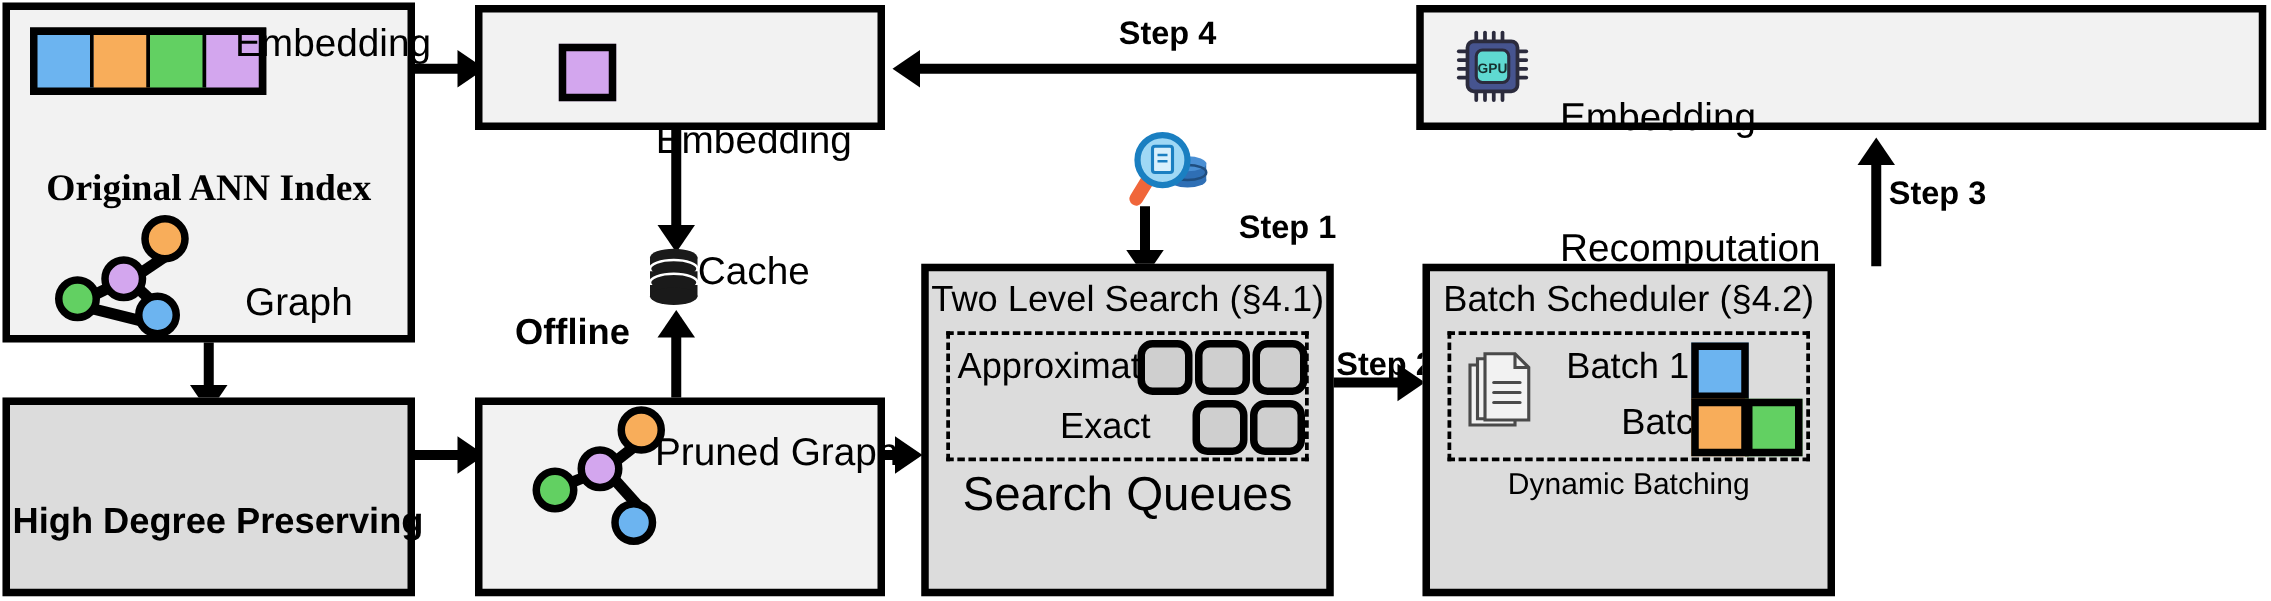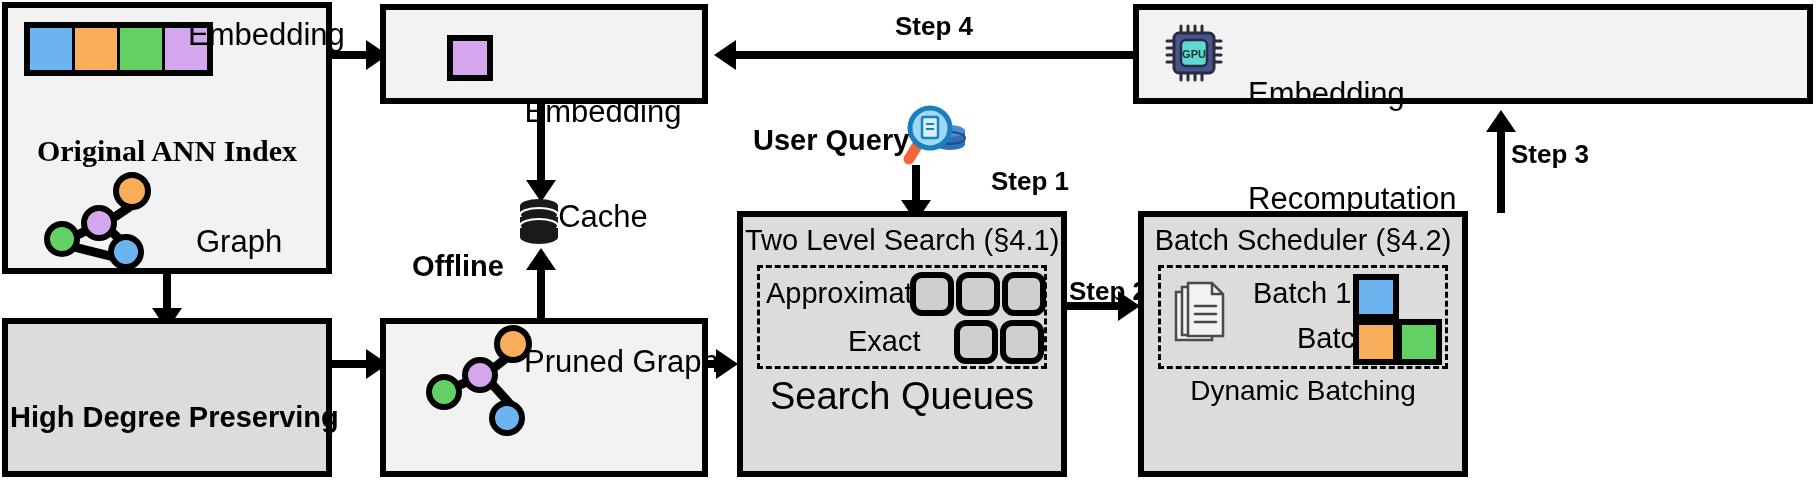--- a/index.html
+++ b/index.html
@@ -132,21 +132,20 @@
   </div>
 
   <div class="hline" style="left:736px;top:51px;width:398px;"></div>
   <div class="arrowL" style="left:714px;top:40px;"></div>
   <div class="lbl bold" style="left:895px;top:12px;font-size:26px;">Step 4</div>
 
   <div class="vline" style="left:1497px;top:130px;height:83px;"></div>
   <div class="arrowU" style="left:1486px;top:110px;"></div>
   <div class="lbl bold" style="left:1511px;top:140px;font-size:26px;">Step 3</div>
 
-  <div class="lbl bold" style="left:753px;top:124px;font-size:29px;">User Query</div>
 
   <svg style="position:absolute;left:898px;top:104px;" width="72" height="66" viewBox="0 0 72 66">
     <g>
       <ellipse cx="52" cy="40" rx="15" ry="6" fill="#2f6fb5"></ellipse>
       <rect x="37" y="26" width="30" height="15" fill="#2f6fb5"></rect>
       <ellipse cx="52" cy="27" rx="15" ry="6" fill="#4a8fd4"></ellipse>
       <ellipse cx="52" cy="34" rx="15" ry="6" fill="none" stroke="#1f4e80" stroke-width="2"></ellipse>
     </g>
     <line x1="22" y1="37" x2="11" y2="55" stroke="#f0663a" stroke-width="11" stroke-linecap="round"></line>
     <circle cx="32" cy="24" r="20" fill="#9fd8f5" stroke="#1a7fc1" stroke-width="5"></circle>
@@ -204,21 +203,21 @@
   <div style="position:absolute;left:1353px;top:274px;display:flex;">
     <div class="csq" style="position:relative;width:46px;height:46px;background:#6cb4f0;"></div>
   </div>
 
   <div class="lbl" style="left:1253px;top:322px;font-size:29px;margin-left:44px;">Batch 2</div>
   <div style="position:absolute;left:1353px;top:319px;display:flex;">
     <div class="csq" style="position:relative;width:46px;height:46px;background:#f8ad5a;"></div>
     <div class="csq" style="position:relative;width:46px;height:46px;background:#62d062;margin-left:-3px;"></div>
   </div>
 
-  <div class="lbl ctr" style="left:1146px;top:375px;width:314px;font-size:28px;">Dynamic Batching</div>
+  <div class="lbl ctr" style="left:1146px;top:375px;width:314px;font-size:24px;">Dynamic Batching</div>
 
   <div class="vline" style="left:163px;top:274px;height:40px;"></div>
   <div class="arrowD" style="left:152px;top:308px;"></div>
 
   <div class="box gray" style="left:2px;top:318px;width:330px;height:159px;"></div>
   <div class="lbl bold ctr" style="left:10px;top:336px;width:314px;font-size:29px;">
     <div>High Degree Preserving</div>
     
   </div>
 

